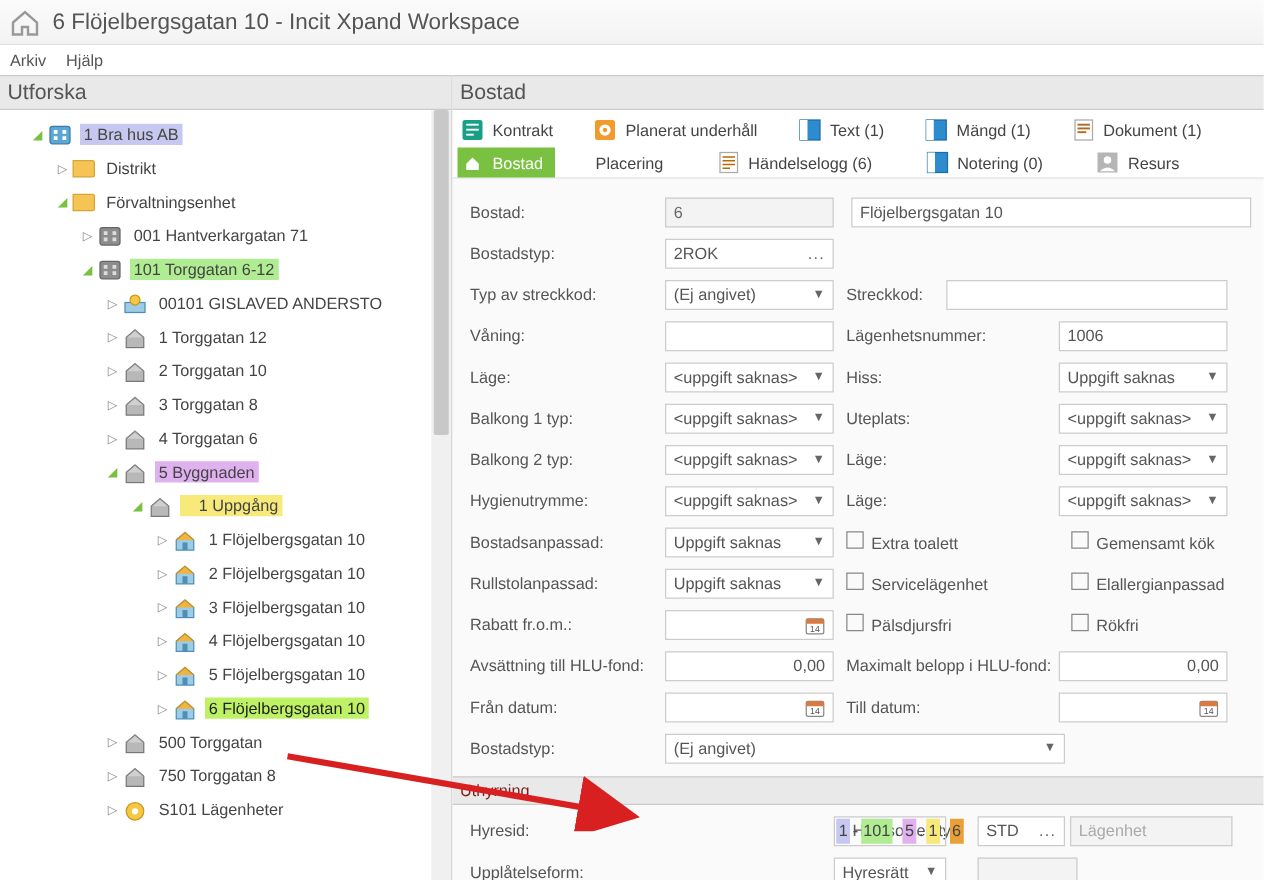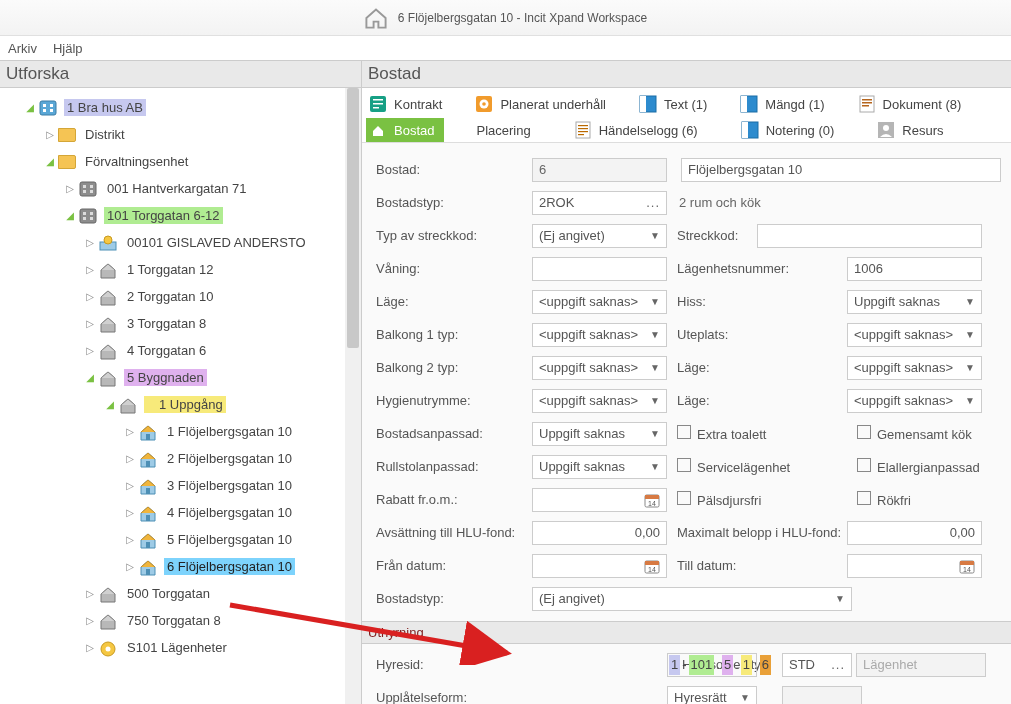--- a/index.html
+++ b/index.html
@@ -1,17 +1,17 @@
 <!DOCTYPE html>
 <html><head>
 <meta charset="utf-8">
 <style>
   * { box-sizing: border-box; margin: 0; padding: 0; }
   body { font-family: "Segoe UI", Arial, sans-serif; font-size: 13px; color: #444; background: #fff; overflow: hidden; width: 1011px; height: 704px; position: relative; }
-  .titlebar { height: 36px; background: linear-gradient(#fbfbfb, #f3f3f3); display: flex; align-items: center; padding: 0 8px; border-bottom: 1px solid #e0e0e0; font-size: 12px; color: #555; justify-content: center; }
+  .titlebar { height: 36px; background: linear-gradient(#fbfbfb, #f3f3f3); display: flex; align-items: center; padding: 0 8px; border-bottom: 1px solid #e0e0e0; font-size: 18px; color: #555; }
   .titlebar .home-svg { margin-right: 10px; }
   .menubar { height: 24px; display: flex; align-items: center; padding: 0 8px; gap: 16px; color: #555; }
   .content { display: flex; height: calc(100% - 60px); }
 
   
   .left { width: 370px; border-right: 1px solid #ccc; display: flex; flex-direction: column; }
   .pane-header { background: #e9e9e9; padding: 3px 6px; font-size: 17px; color: #555; border-top: 1px solid #ccc; border-bottom: 1px solid #ccc; }
   .tree-wrap { flex: 1; overflow: hidden; position: relative; display: flex; }
   .tree { flex: 1; padding: 6px 0 6px 4px; }
   .scrollbar { width: 16px; background: #f0f0f0; position: relative; }
@@ -20,21 +20,21 @@
   .tw { width: 12px; text-align: center; color: #8a8a8a; font-size: 10px; }
   .tw-g { color: #7ac142; }
   .sp { display: inline-block; }
   .fld { width: 18px; height: 14px; background: #f5c454; border: 1px solid #d4a637; border-radius: 0 2px 2px 0; margin: 0 6px 0 2px; flex-shrink:0; }
   .ico { width: 20px; height: 18px; margin: 0 6px 0 2px; display: flex; align-items: center; justify-content: center; flex-shrink:0; }
   .lbl { padding: 1px 3px; border-radius: 0; }
   .hl-blue  { background: #c6c8ef; }
   .hl-green { background: #b0ec92; }
   .hl-violet{ background: #dfb1ee; }
   .hl-yellow{ background: #f7ea7a; padding-left: 15px; }
-  .hl-orange{ background: #7dd3fc; color:#222; }
+  .hl-orange{ background: #bef264; color:#222; }
 
   
   .right { flex: 1; display: flex; flex-direction: column; }
   .tabs { display: flex; flex-wrap: wrap; gap: 0; padding: 4px 4px 0 4px; background: #fff; border-bottom: 1px solid #ddd; }
   .tab { display: flex; align-items: center; padding: 2px 10px 2px 2px; height: 24px; gap: 6px; color: #444; }
   .tab.active { background: #7ac142; color: #fff; }
   .tab .tq { width: 20px; height: 20px; display:flex; align-items:center; justify-content:center; }
   .form { padding: 10px 10px 4px 10px; background: #fafafa; overflow: hidden; }
   .fr { display: flex; align-items: center; height: 33px; }
   .flab { width: 160px; color: #555; padding-left: 4px; }
@@ -422,21 +422,21 @@
             </svg>
           </span>
           <span>Mängd (1)</span>
         </div>
       <div class="tab" style="margin-left:20px">
           <span class="tq">
             <svg width="20" height="20" viewBox="0 0 20 20">
               <use href="#i-doc"></use>
             </svg>
           </span>
-          <span>Dokument (8)</span>
+          <span>Dokument (1)</span>
         </div>
       <div style="flex-basis:100%;height:2px"></div>
       <div class="tab active">
           <span class="tq">
             <svg width="20" height="20" viewBox="0 0 20 20">
               <use href="#i-homeG"></use>
             </svg>
           </span>
           <span>Bostad</span>
         </div>
@@ -479,23 +479,20 @@
         <div class="fval" style="width:320px;margin-left:14px">
             <span>Flöjelbergsgatan 10</span>
           </div>
       </div>
 
       <div class="fr">
         <div class="flab">Bostadstyp:</div>
         <div class="fval dd">
             <span>2ROK</span>
             <span class="dots">...</span>
-          </div>
-        <div class="fval ro" style="width:320px;margin-left:6px;border:none;background:transparent">
-            <span>2 rum och kök</span>
           </div>
       </div>
 
       <div class="fr">
         <div class="flab">Typ av streckkod:</div>
         <div class="fval dd">
             <span>(Ej angivet)</span>
             <span class="car">▼</span>
           </div>
         <div class="flab2" style="width:90px">Streckkod:</div>

